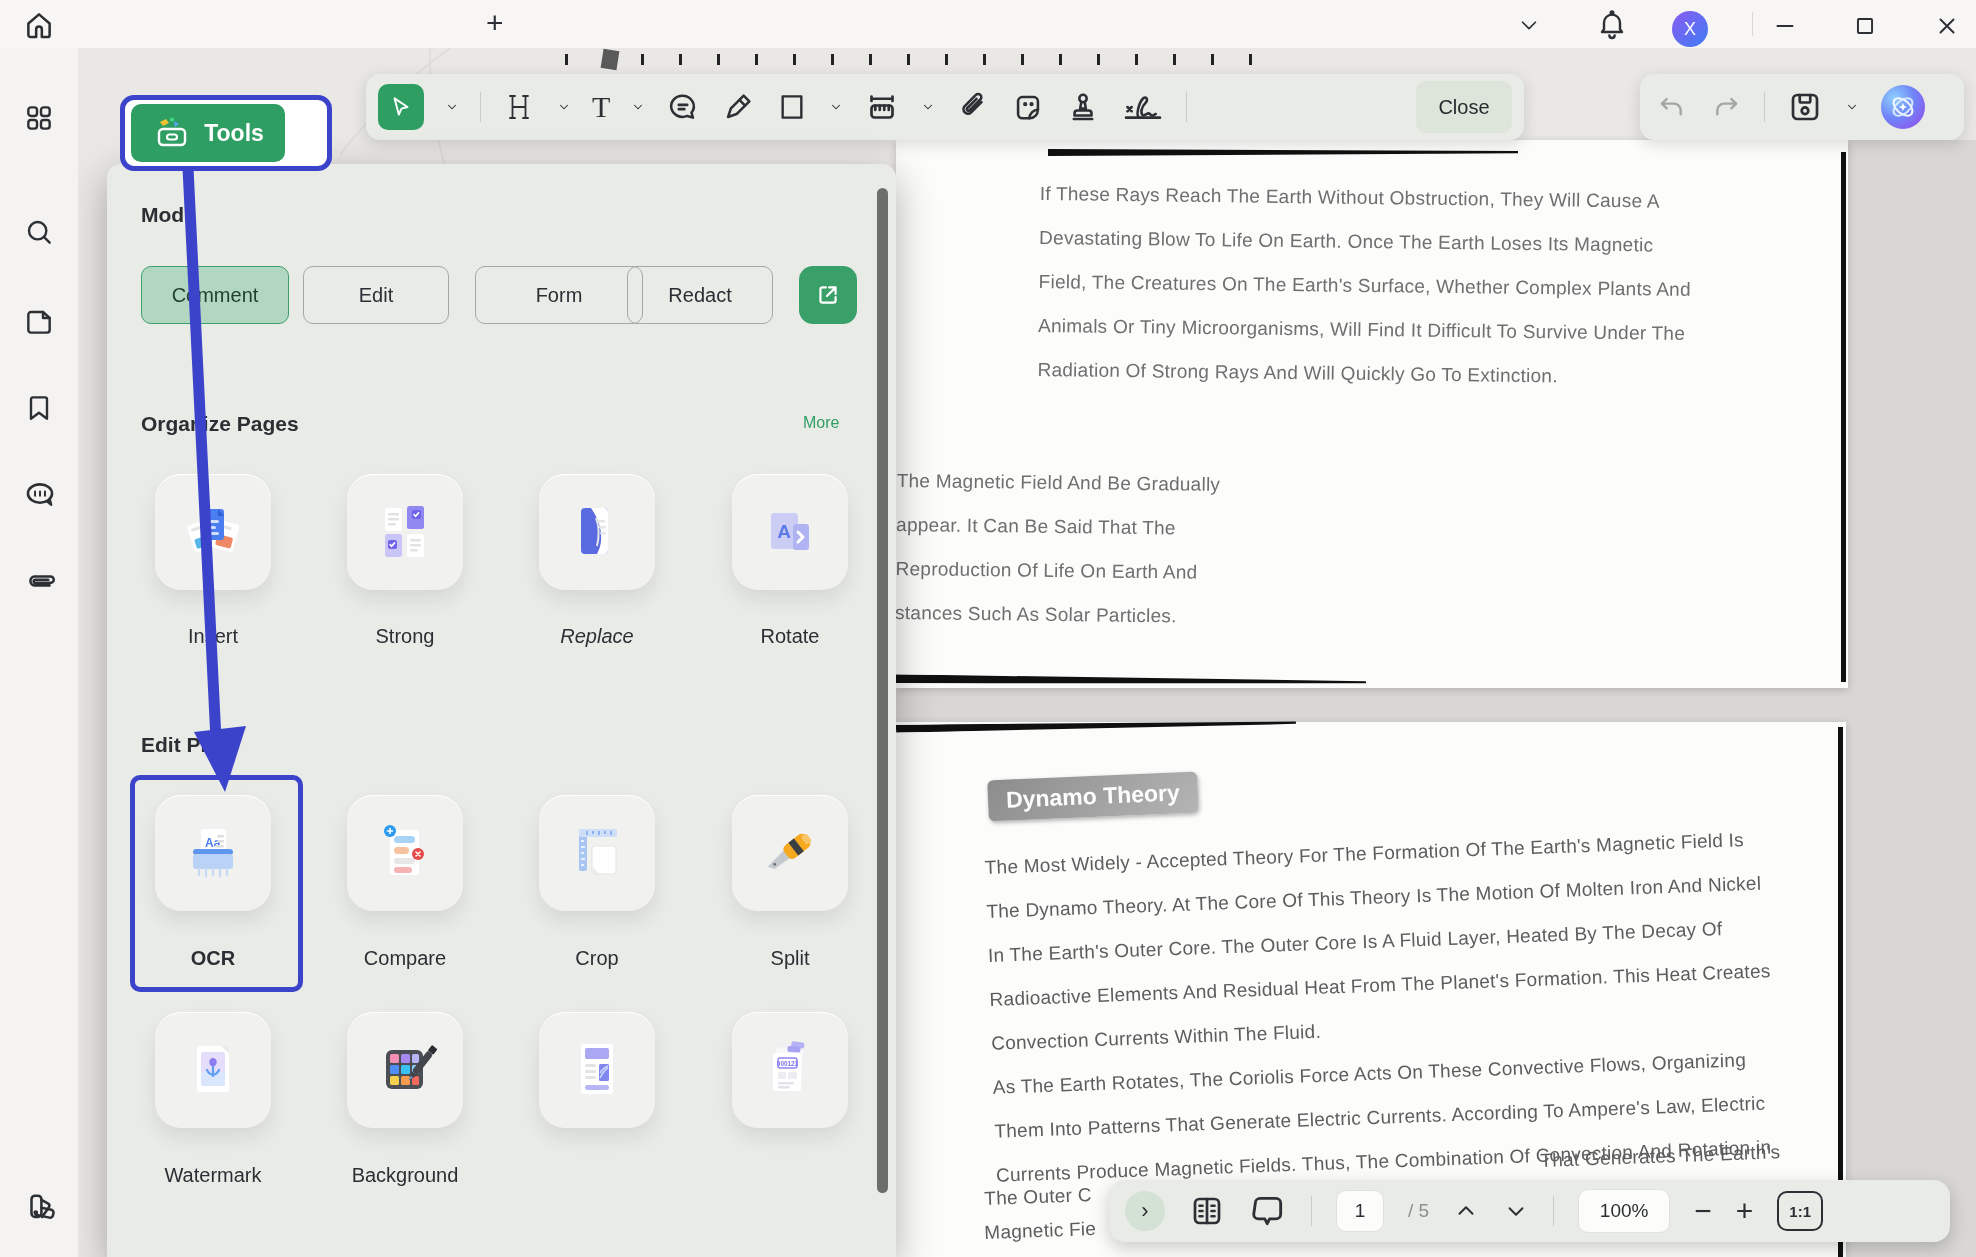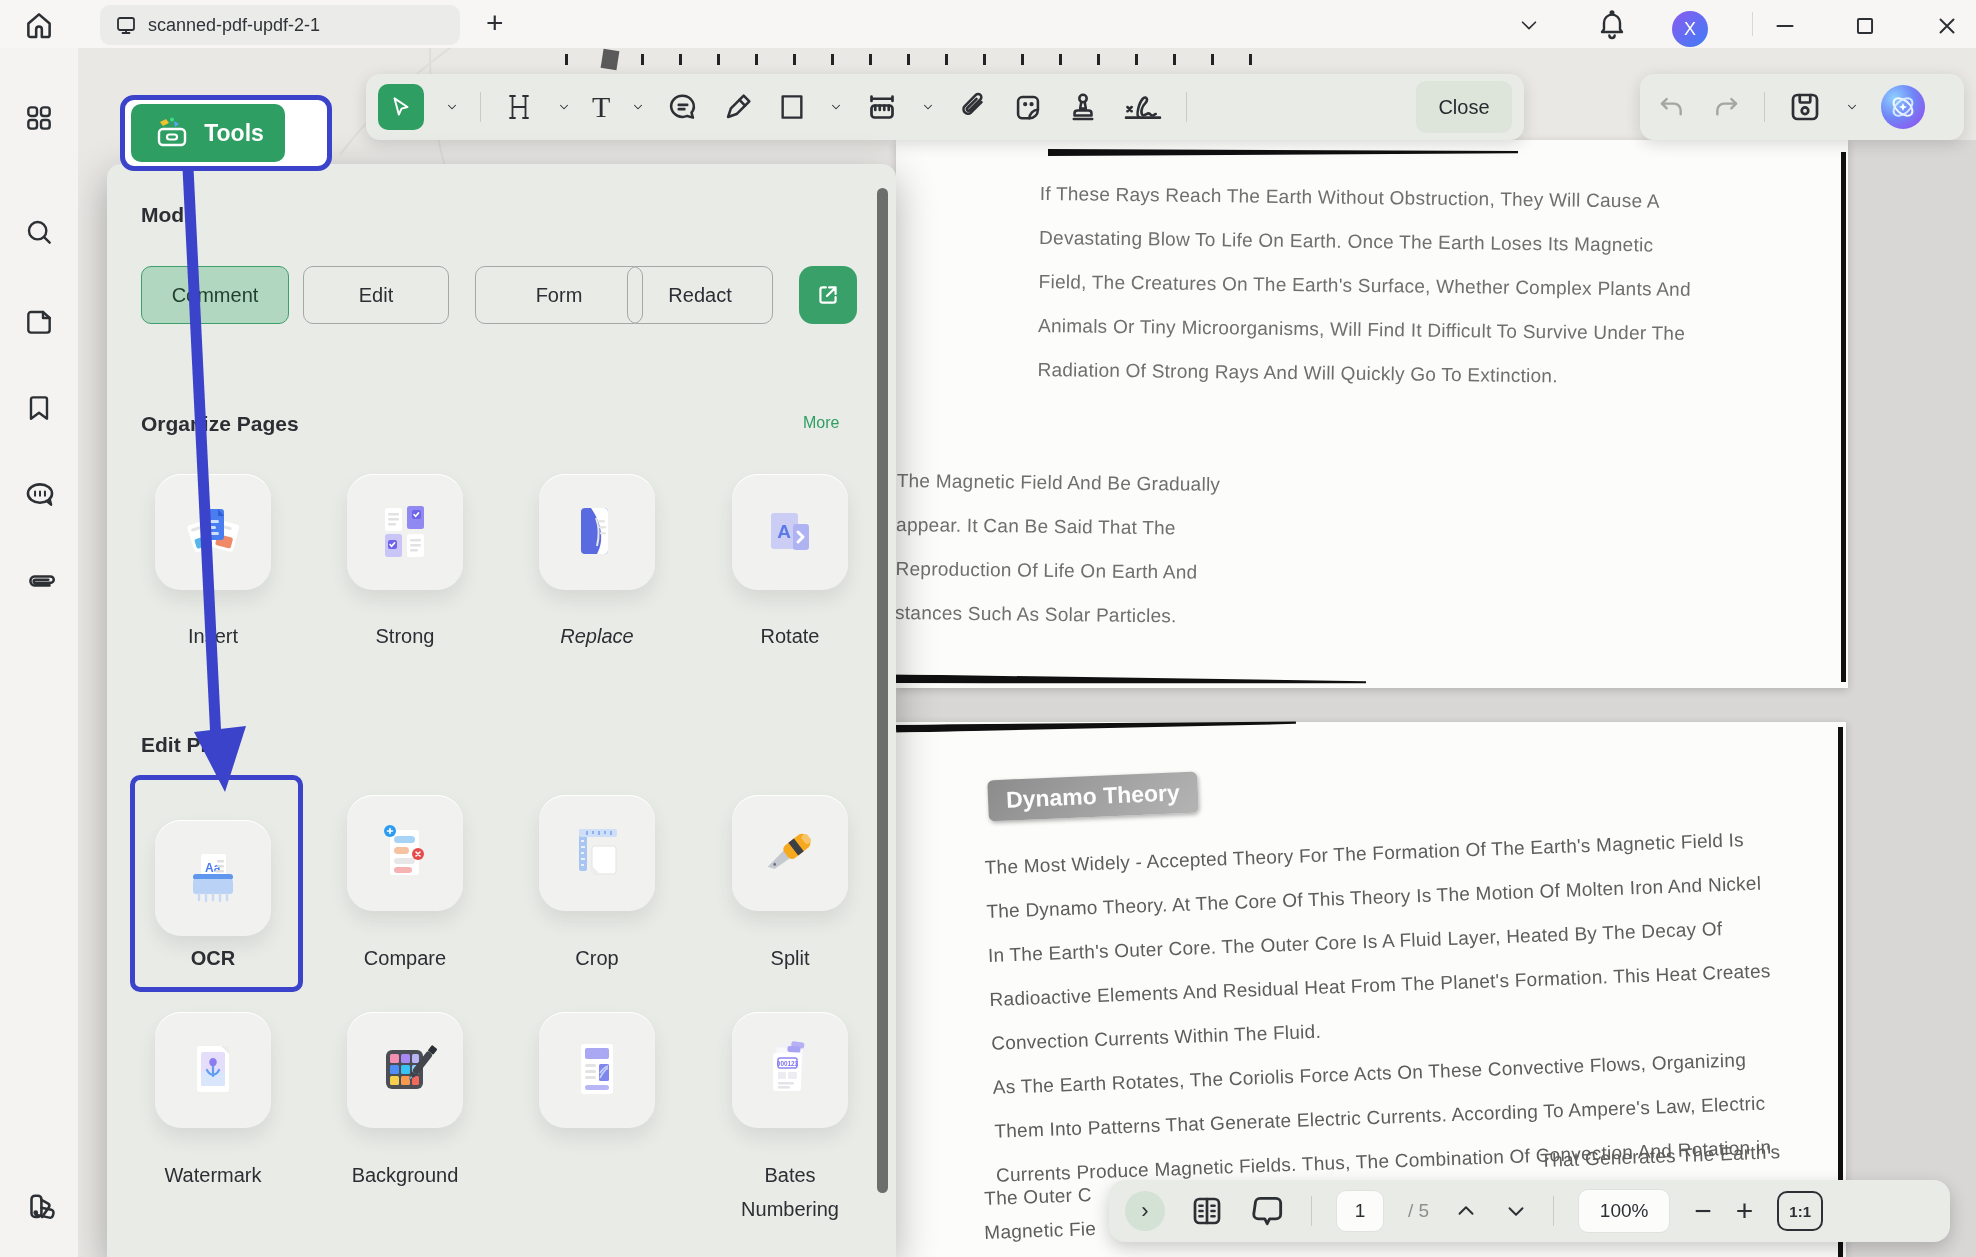--- a/index.html
+++ b/index.html
@@ -325,21 +325,21 @@
       <path d="M40 32 l5 5 -5 5" stroke="#ffffff" stroke-width="3" fill="none" stroke-linecap="round" stroke-linejoin="round"></path>
     </svg>
   </div>
   <div class="tlabel" style="left:28px;top:455px;">Insert</div>
   <div class="tlabel" style="left:220px;top:455px;">Strong</div>
   <div class="tlabel" style="left:412px;top:455px;font-style:italic;">Replace</div>
   <div class="tlabel" style="left:605px;top:455px;">Rotate</div>
 
   <div class="sect-title" style="left:34px;top:569px;">Edit PDF</div>
 
-  <div class="card" style="left:48px;top:631px;margin-top:25px;">
+  <div class="card" style="left:48px;top:631px;">
     <svg width="64" height="64" viewBox="0 0 64 64">
       <rect x="20" y="8" width="25" height="26" rx="2.5" fill="#ffffff"></rect>
       <text x="24" y="26" font-size="12" font-weight="bold" fill="#4a7df0" font-family="Liberation Sans, sans-serif">Aa</text>
       <rect x="36" y="14" width="7" height="2.6" rx="1.3" fill="#dedede"></rect>
         <rect x="36" y="19" width="7" height="2.6" rx="1.3" fill="#dedede"></rect>
         <rect x="34" y="24" width="9" height="2.6" rx="1.3" fill="#dedede"></rect>
       <rect x="12" y="28" width="40" height="6" rx="3" fill="#5f96ee"></rect>
       <rect x="12" y="33" width="40" height="15" rx="3" fill="#b9d2f6"></rect>
       <path d="M18 48 v6 M25 48 v7 M32 48 v6 M39 48 v7 M46 48 v6" stroke="#c7d9f5" stroke-width="2.4" stroke-linecap="round"></path>
     </svg>
@@ -441,21 +441,20 @@
       <rect x="20" y="20" width="19" height="10" rx="2" fill="#ffffff" stroke="#8d85f2" stroke-width="1.4"></rect>
       <text x="29.5" y="27.5" font-size="6.4" font-weight="bold" fill="#7d74ee" text-anchor="middle" font-family="Liberation Sans, sans-serif">000123</text>
       <rect x="20" y="34" width="8" height="7" rx="1" fill="#ececf2"></rect>
         <rect x="30" y="34" width="9" height="7" rx="1" fill="#ececf2"></rect>
       <rect x="20" y="44" width="16" height="2.6" rx="1.3" fill="#e3e3e8"></rect>
         <rect x="20" y="48" width="12" height="2.6" rx="1.3" fill="#e3e3e8"></rect>
     </svg>
   </div>
   <div class="tlabel" style="left:28px;top:994px;"><span>Watermark</span><br><span></span></div>
   <div class="tlabel" style="left:220px;top:994px;"><span>Background</span><br><span></span></div>
-  <div class="tlabel" style="left:605px;top:994px;"><span>Bates</span><br><span>Numbering</span></div>
 
   <div id="ocrbox"></div>
   <div id="pscroll"></div>
 </div>
 
 <svg id="arrow" class="abs">
   <line x1="188" y1="168" x2="216" y2="740" stroke="#3b43cb" stroke-width="11"></line>
   <polygon points="194,732 246,726 225,792" fill="#3b43cb"></polygon>
 </svg>
 
@@ -489,27 +488,20 @@
   <div class="glyph" style="font-size:30px;">+</div>
   <div id="ratio">
       <span>1:1</span>
     </div>
 </div>
 
 <div id="titlebar" class="abs">
   <svg class="ic abs" style="left:22px;top:8px;" width="34" height="34" viewBox="0 0 24 24">
     <path d="M4.5 11 L12 4.5 L19.5 11 v8 a1.5 1.5 0 0 1 -1.5 1.5 h-4 v-5.5 a2 2 0 0 0 -4 0 v5.5 h-4 A1.5 1.5 0 0 1 4.5 19 Z"></path>
     </svg>
-  <div id="tab" class="abs">
-    <svg class="ic" width="24" height="24" viewBox="0 0 24 24">
-      <rect x="4" y="5" width="16" height="12" rx="2"></rect>
-        <path d="M12 17 v3 M8.5 20 h7"></path>
-      </svg>
-    <span class="t">scanned-pdf-updf-2-1</span>
-  </div>
   <div class="abs glyph" style="left:486px;top:6px;font-size:30px;font-weight:300;">+</div>
   <svg class="ic abs" style="left:1518px;top:14px;" width="22" height="22" viewBox="0 0 24 24">
       <path d="M5 9 l7 7 7-7"></path>
     </svg>
   <svg class="ic abs" style="left:1596px;top:8px;" width="32" height="32" viewBox="0 0 24 24">
     <path d="M6 16 v-5 a6 6 0 0 1 12 0 v5 l1.5 2 h-15 Z"></path>
       <path d="M10 20.5 a2 2 0 0 0 4 0"></path>
       <circle cx="12" cy="3.5" r="1"></circle>
     </svg>
   <div class="abs" style="left:1672px;top:11px;width:36px;height:36px;border-radius:50%;background:linear-gradient(135deg,#8a5cf0,#3f7df5);display:flex;align-items:center;justify-content:center;color:#fff;font-size:18px;">

